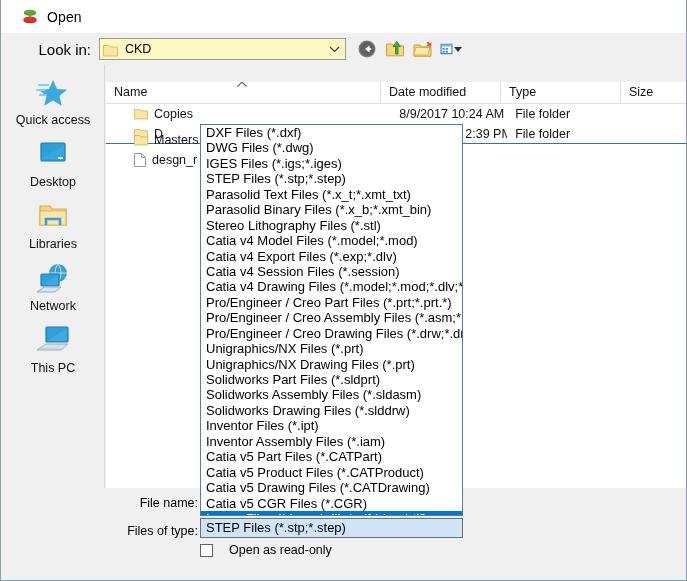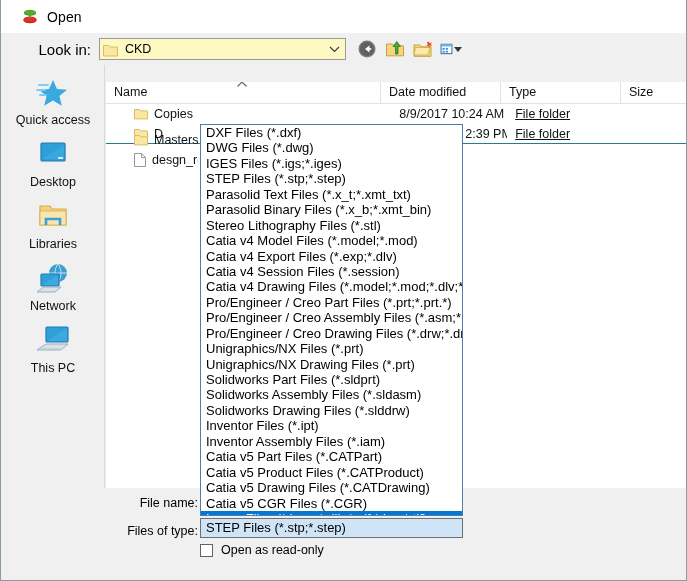--- a/index.html
+++ b/index.html
@@ -120,21 +120,21 @@
     position: absolute; left: 130px; top: -3px;
     font-size: 11px; color: #5a5a5a;
   }
   .fl-row { display: flex; height: 20px; align-items: center; padding-left: 20px; }
   .fl-cell {
     font-size: 12.5px; color: #111;
     padding-left: 8px; white-space: nowrap; overflow: hidden;
   }
   .fl-cell.c-name { width: 275px; display: flex; align-items: center; gap: 6px; }
   .fl-cell.c-date { width: 120px; }
-  .fl-cell.c-type { width: 120px; text-decoration: underline; }
+  .fl-cell.c-type { width: 120px; }
   .fl-cell.c-size { width: 66px; }
   .mini-folder { width: 14px; height: 12px; flex: none; }
   .mini-file { width: 12px; height: 14px; flex: none; }
 
   
   #fname-label {
     position: absolute; left: 105px; top: 496px;
     width: 92px; text-align: right;
     font-size: 12.5px; color: #000;
   }
@@ -151,21 +151,21 @@
     background: #cfe4f7;
     border: 1px solid #6f6f6f;
     font-size: 13px; color: #000;
     padding: 1px 0 0 5px;
     white-space: nowrap;
   }
 
   
   #readonly-row {
     position: absolute; left: 199px; top: 543px;
-    display: flex; align-items: center; gap: 8px;
+    display: flex; align-items: center; gap: 16px;
   }
   #readonly-box {
     width: 13px; height: 13px;
     background: #fff; border: 1px solid #636363;
   }
   #readonly-lb { font-size: 12.5px; color: #000; }
 
   
   #dropdown {
     position: absolute; left: 199px; top: 124px;

